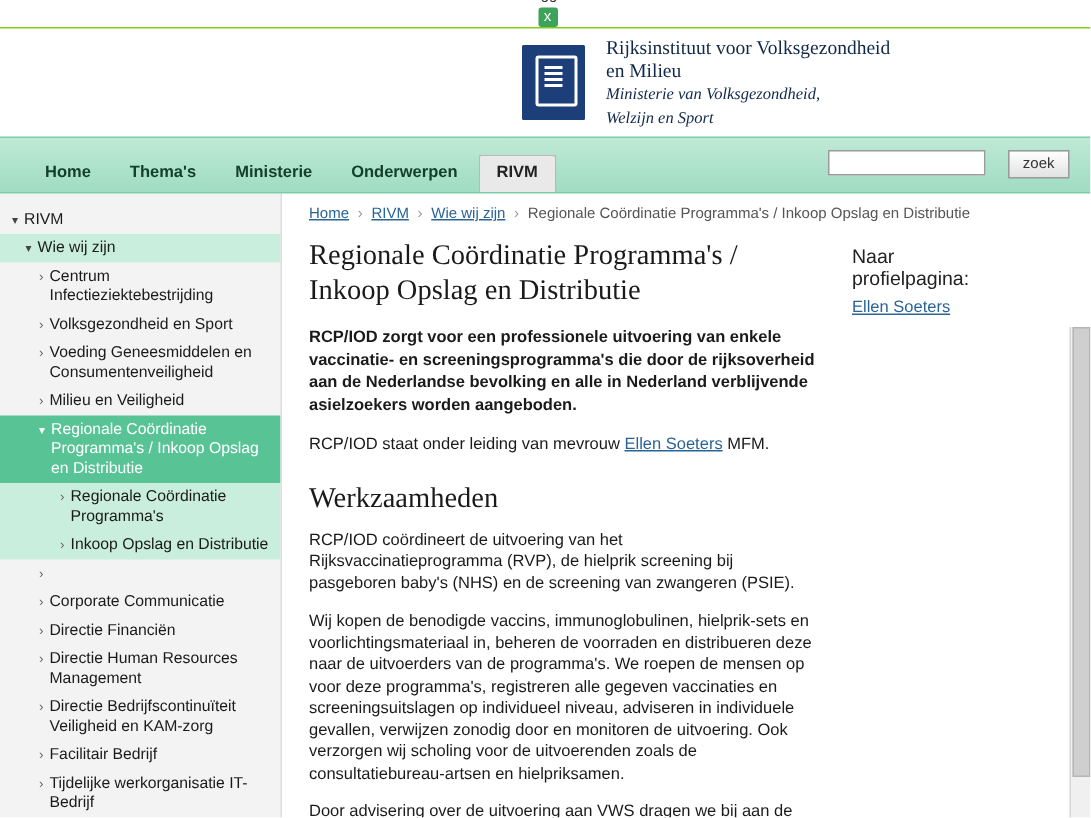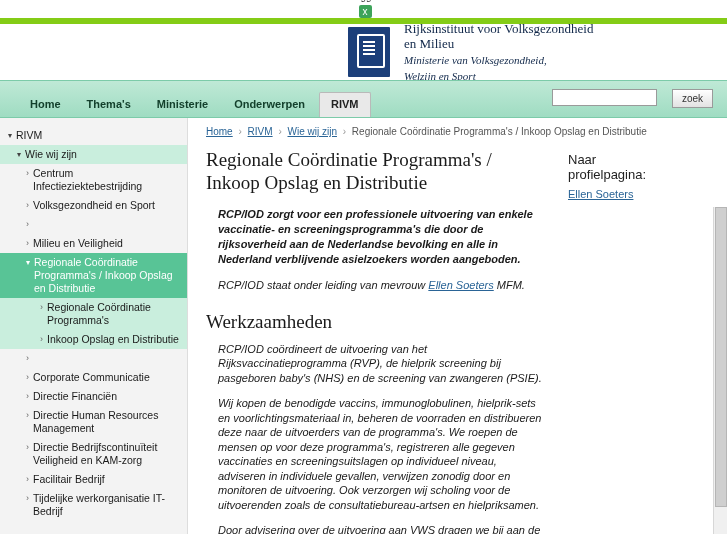--- a/index.html
+++ b/index.html
@@ -46,22 +46,22 @@
     display: inline-block;
   }
   .login-x {
     display: inline-block; width: 13px; height: 13px; background: #3da35a;
     color: #fff; font-size: 10px; line-height: 13px; text-align: center;
     border-radius: 2px; margin-left: 3px;
   }
 
   
   .header {
-    border-top: 6px solid #84cc16;
-    height: 62px;
+    border-top: 1px solid #84cc16;
+    height: 73px;
     display: flex;
     align-items: center;
     background: #fff;
   }
   .header-inner {
     margin-left: 348px;
     display: flex;
     align-items: center;
     gap: 14px;
   }
@@ -216,21 +216,21 @@
     color: #1a1a1a;
     margin: 0 0 13px 0;
   }
   h2 {
     font-family: "Liberation Serif", serif;
     font-size: 19px;
     font-weight: normal;
     color: #1a1a1a;
     margin: 18px 0 9px 0;
   }
-  p { margin: 0 0 11px 12px; line-height: 14.5px; font-size: 11px; font-style: italic; }
+  p { margin: 0 0 11px 0; line-height: 14.5px; font-size: 11px; }
   p.lead { font-weight: bold; line-height: 15px; }
   a.inline { color: #2a6496; text-decoration: underline; }
 
   
   .vscroll {
     position: absolute; right: 0; top: 89px;
     width: 14px; height: 456px;
     background: #f0f0f0; border-left: 1px solid #d7d7d7;
   }
   .vscroll .thumb {
@@ -301,20 +301,21 @@
     <div class="side-item lvl3">
       <span class="chev">›</span>
       <span>Centrum Infectieziektebestrijding</span>
     </div>
     <div class="side-item lvl3">
       <span class="chev">›</span>
       <span>Volksgezondheid en Sport</span>
     </div>
     <div class="side-item lvl3">
       <span class="chev">›</span>
+      <span>Voeding Geneesmiddelen en Consumentenveiligheid</span>
     </div>
     <div class="side-item lvl3">
       <span class="chev">›</span>
       <span>Milieu en Veiligheid</span>
     </div>
     <div class="side-item lvl3 sel-strong">
       <span class="cchev">▾</span>
       <span>Regionale Coördinatie Programma's / Inkoop Opslag en Distributie</span>
     </div>
     <div class="side-item lvl4 sel-light">

